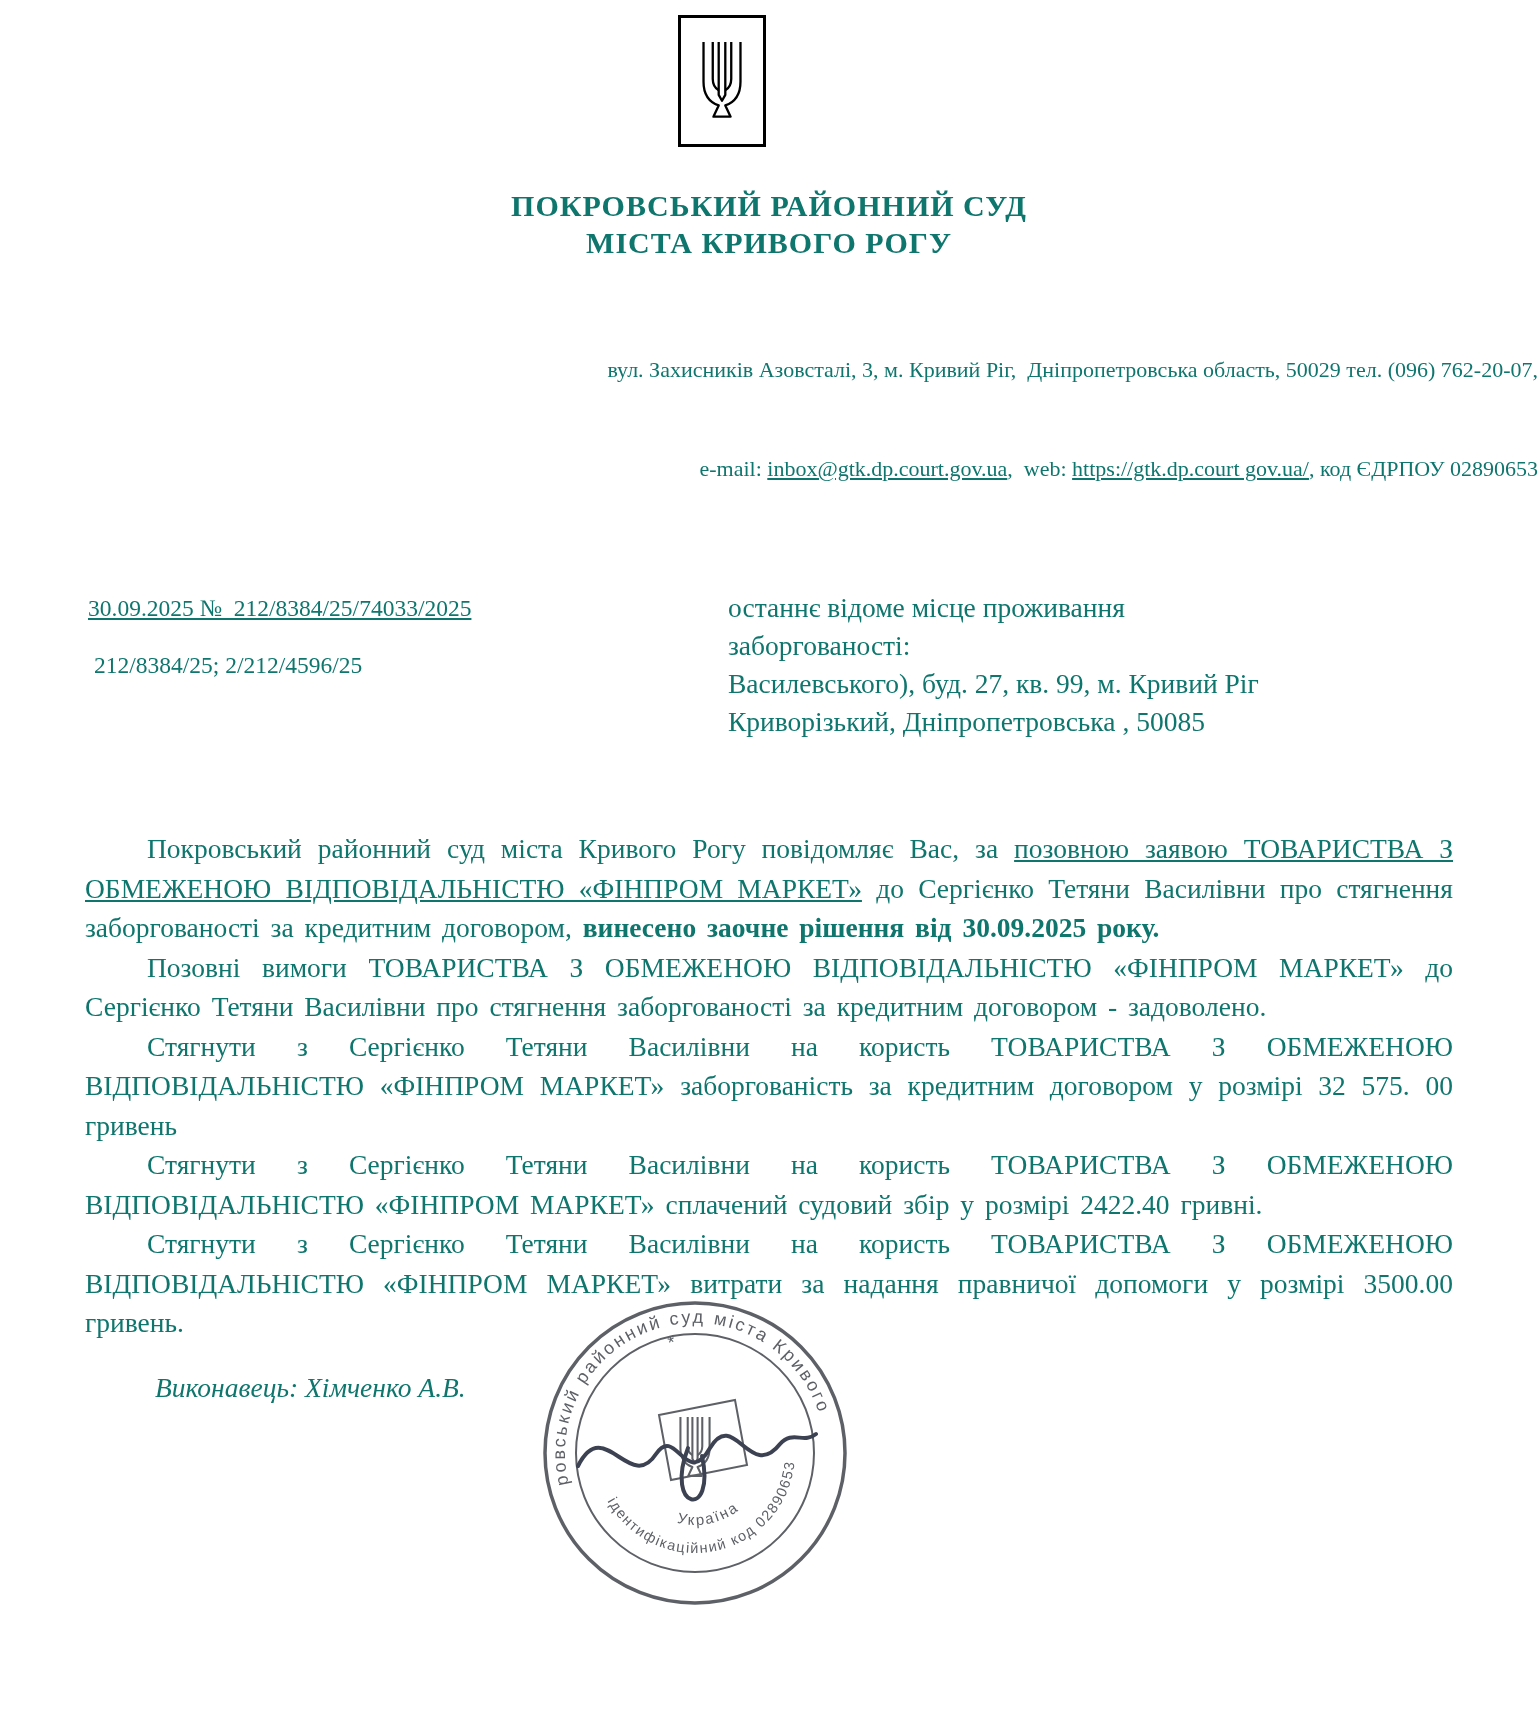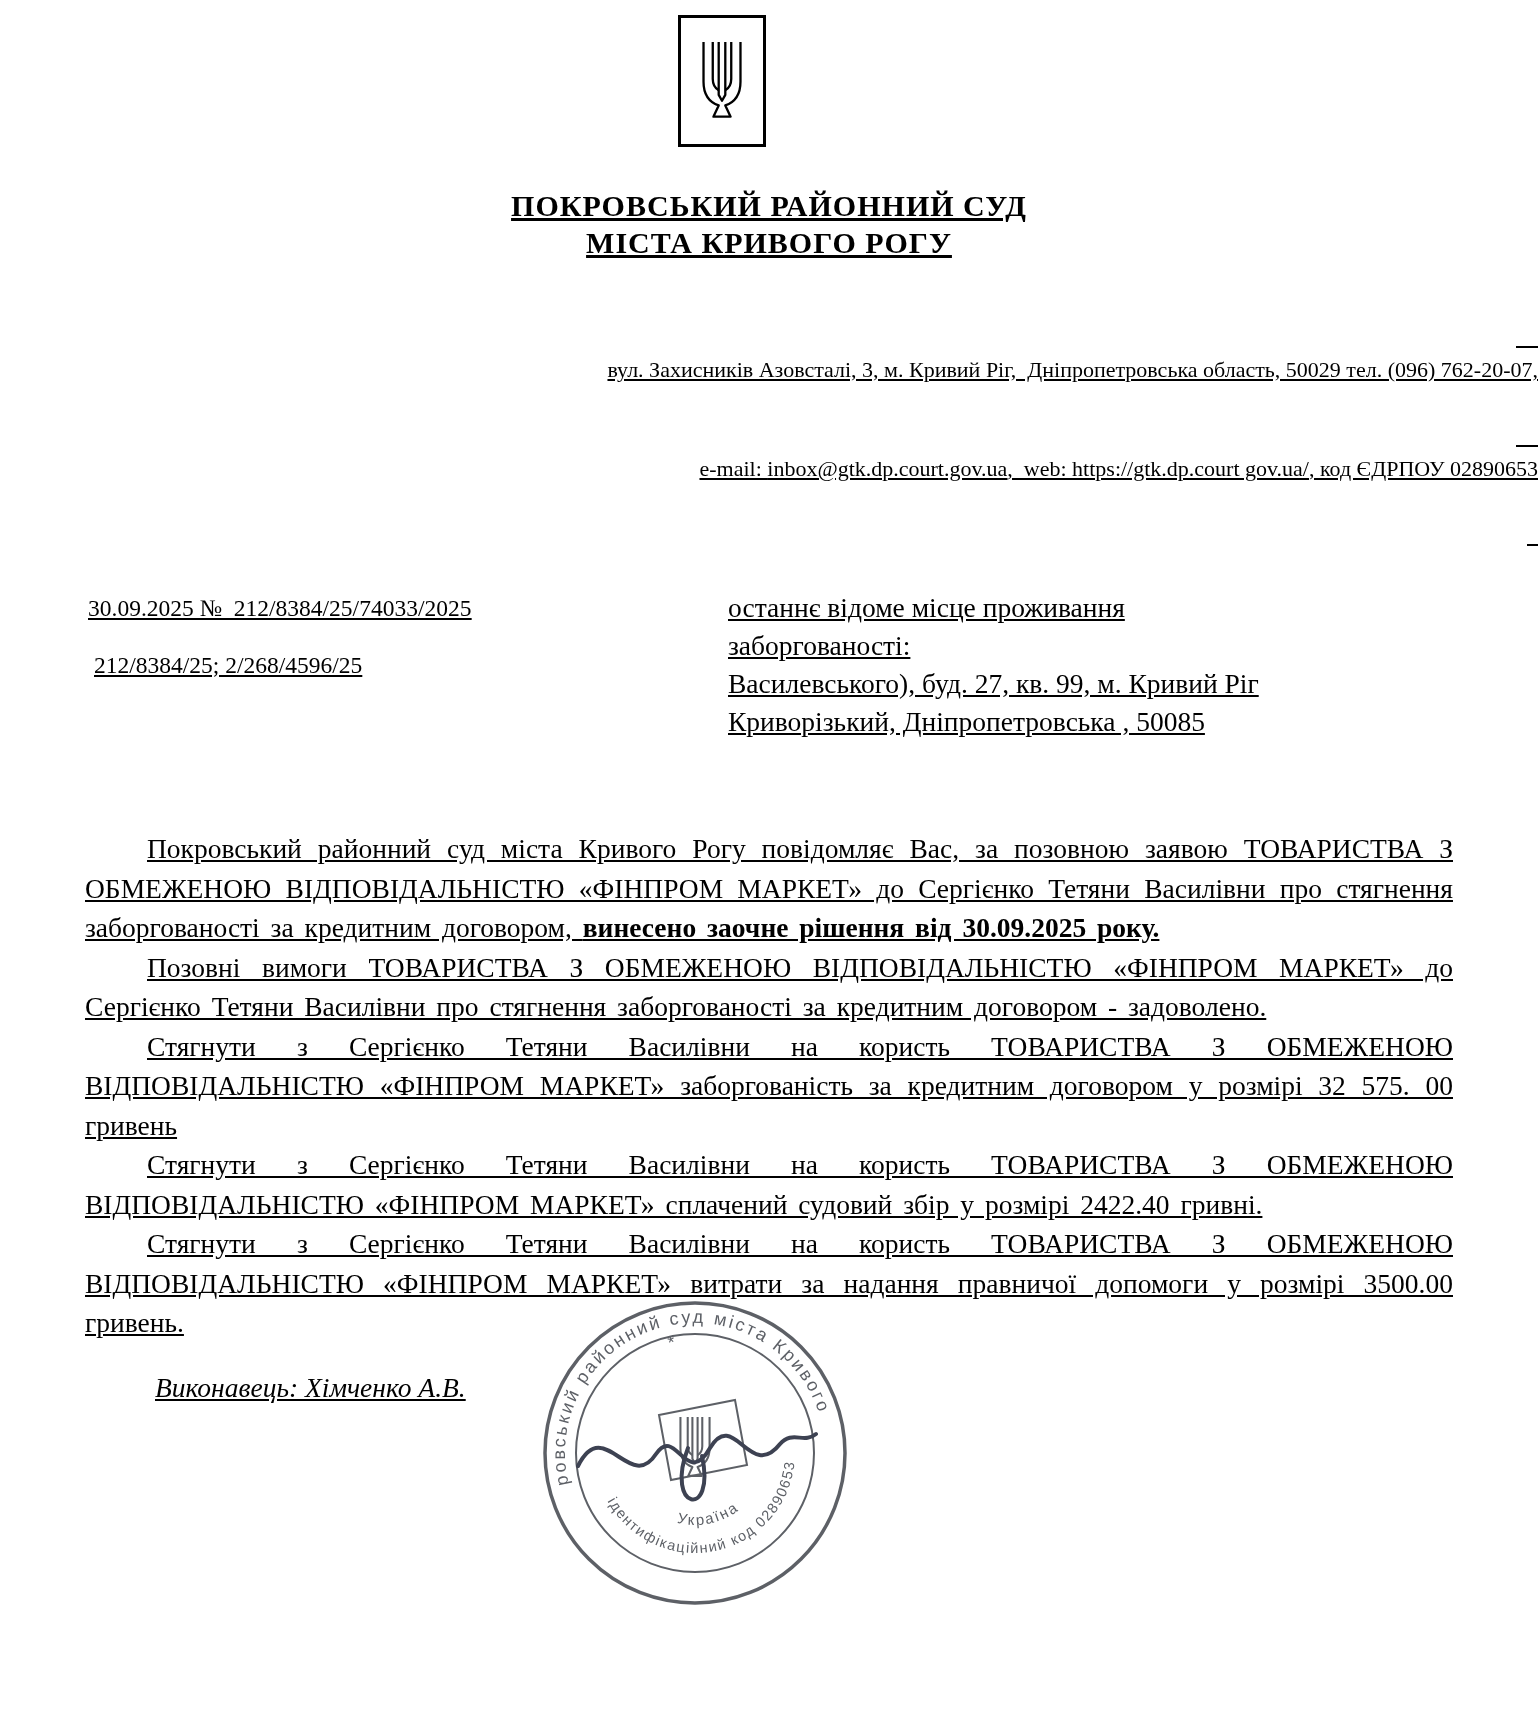--- a/index.html
+++ b/index.html
@@ -2,24 +2,23 @@
 <html lang="uk"><head>
 <meta charset="utf-8">
 <style>
   * { margin:0; padding:0; box-sizing:border-box; }
   html,body { background:#ffffff; }
   .page {
     position:relative;
     width:1538px; height:1733px;
     margin:0 auto;
     background:#ffffff;
-    color:#000000;
+    color:#0f766e;
     font-family:"Liberation Serif","DejaVu Serif",serif;
     overflow:hidden;
-    text-decoration:underline;
   }
   .emblem {
     width:88px; height:132px;
     border:3px solid #000;
     margin:15px 0 0 678px;
     display:flex; align-items:center; justify-content:center;
   }
   .court-title {
     margin-top:40px;
     text-align:center;
@@ -88,21 +87,21 @@
   </div>
 
   <div class="contact">
     <div>вул. Захисників Азовсталі, 3, м. Кривий Ріг,  Дніпропетровська область, 50029 тел. (096) 762-20-07,</div>
     <div><span>e-mail: </span><span class="u">inbox@gtk.dp.court.gov.ua</span><span>,  web: </span><span class="u">https://gtk.dp.court gov.ua/</span><span>, код ЄДРПОУ 02890653</span></div>
   </div>
 
   <div class="ref-row">
     <div class="ref-col">
       <div class="outgoing">30.09.2025 №  212/8384/25/74033/2025</div>
-      <div class="case-numbers">212/8384/25; 2/268/4596/25</div>
+      <div class="case-numbers">212/8384/25; 2/212/4596/25</div>
     </div>
     <div class="recipient">
       <div>останнє відоме місце проживання</div>
       <div>заборгованості:</div>
       <div>Василевського), буд. 27, кв. 99, м. Кривий Ріг</div>
       <div>Криворізький, Дніпропетровська , 50085</div>
     </div>
   </div>
 
   <div class="body-text">

